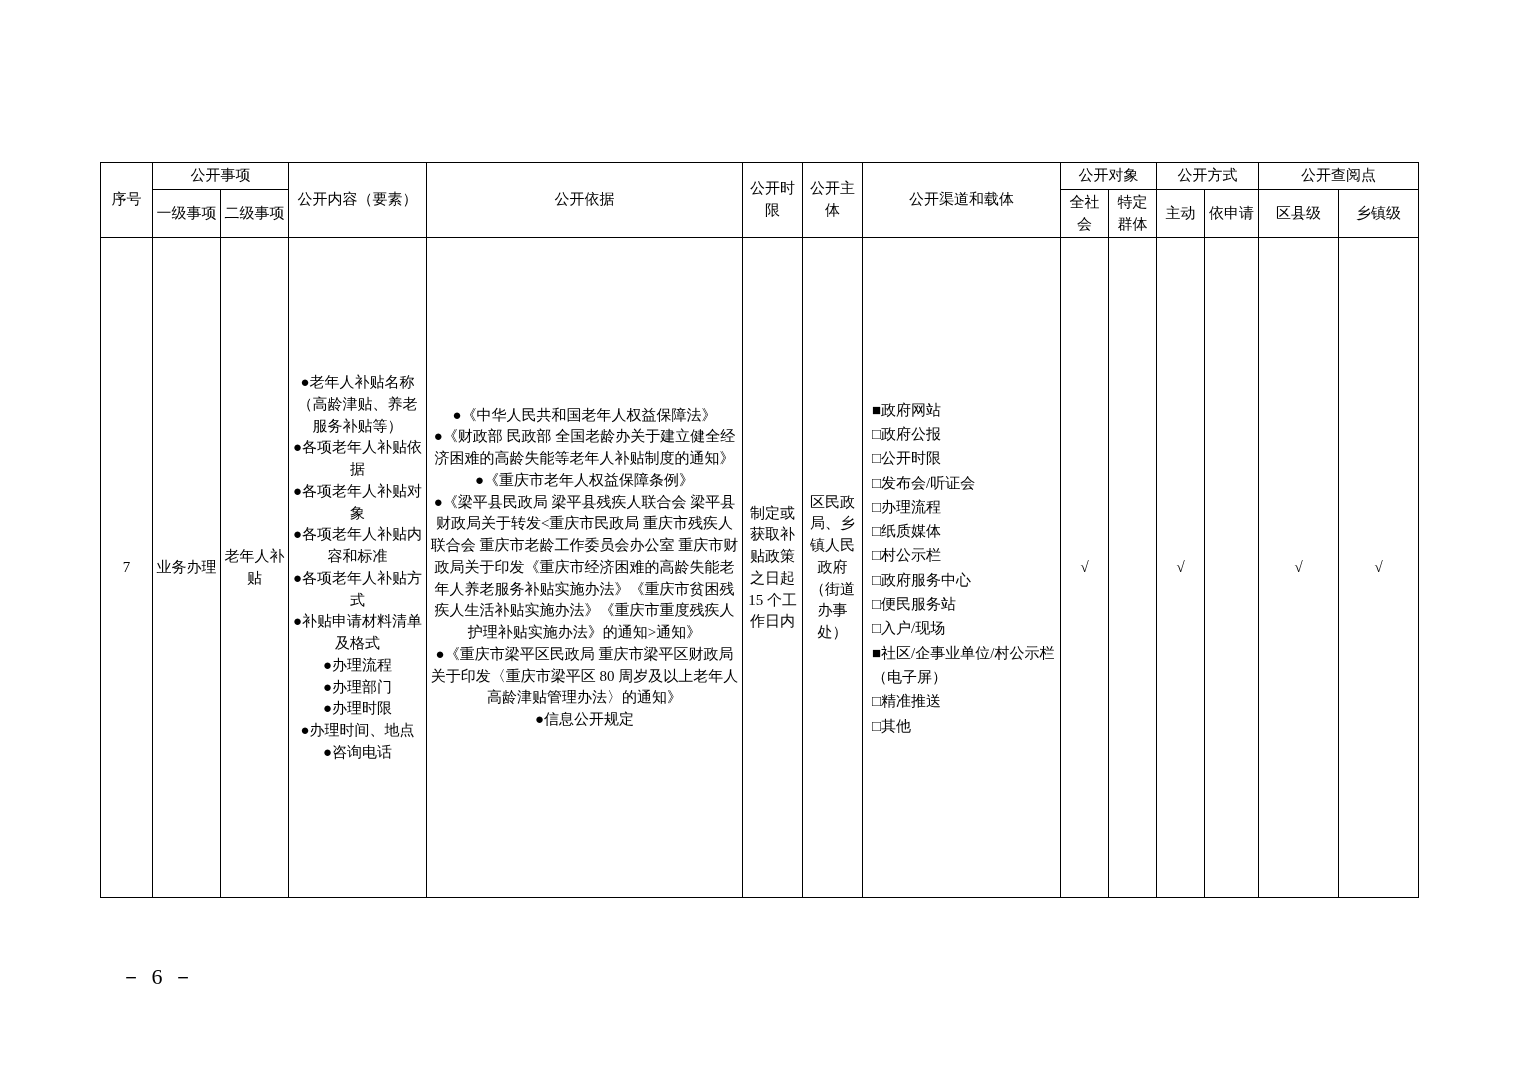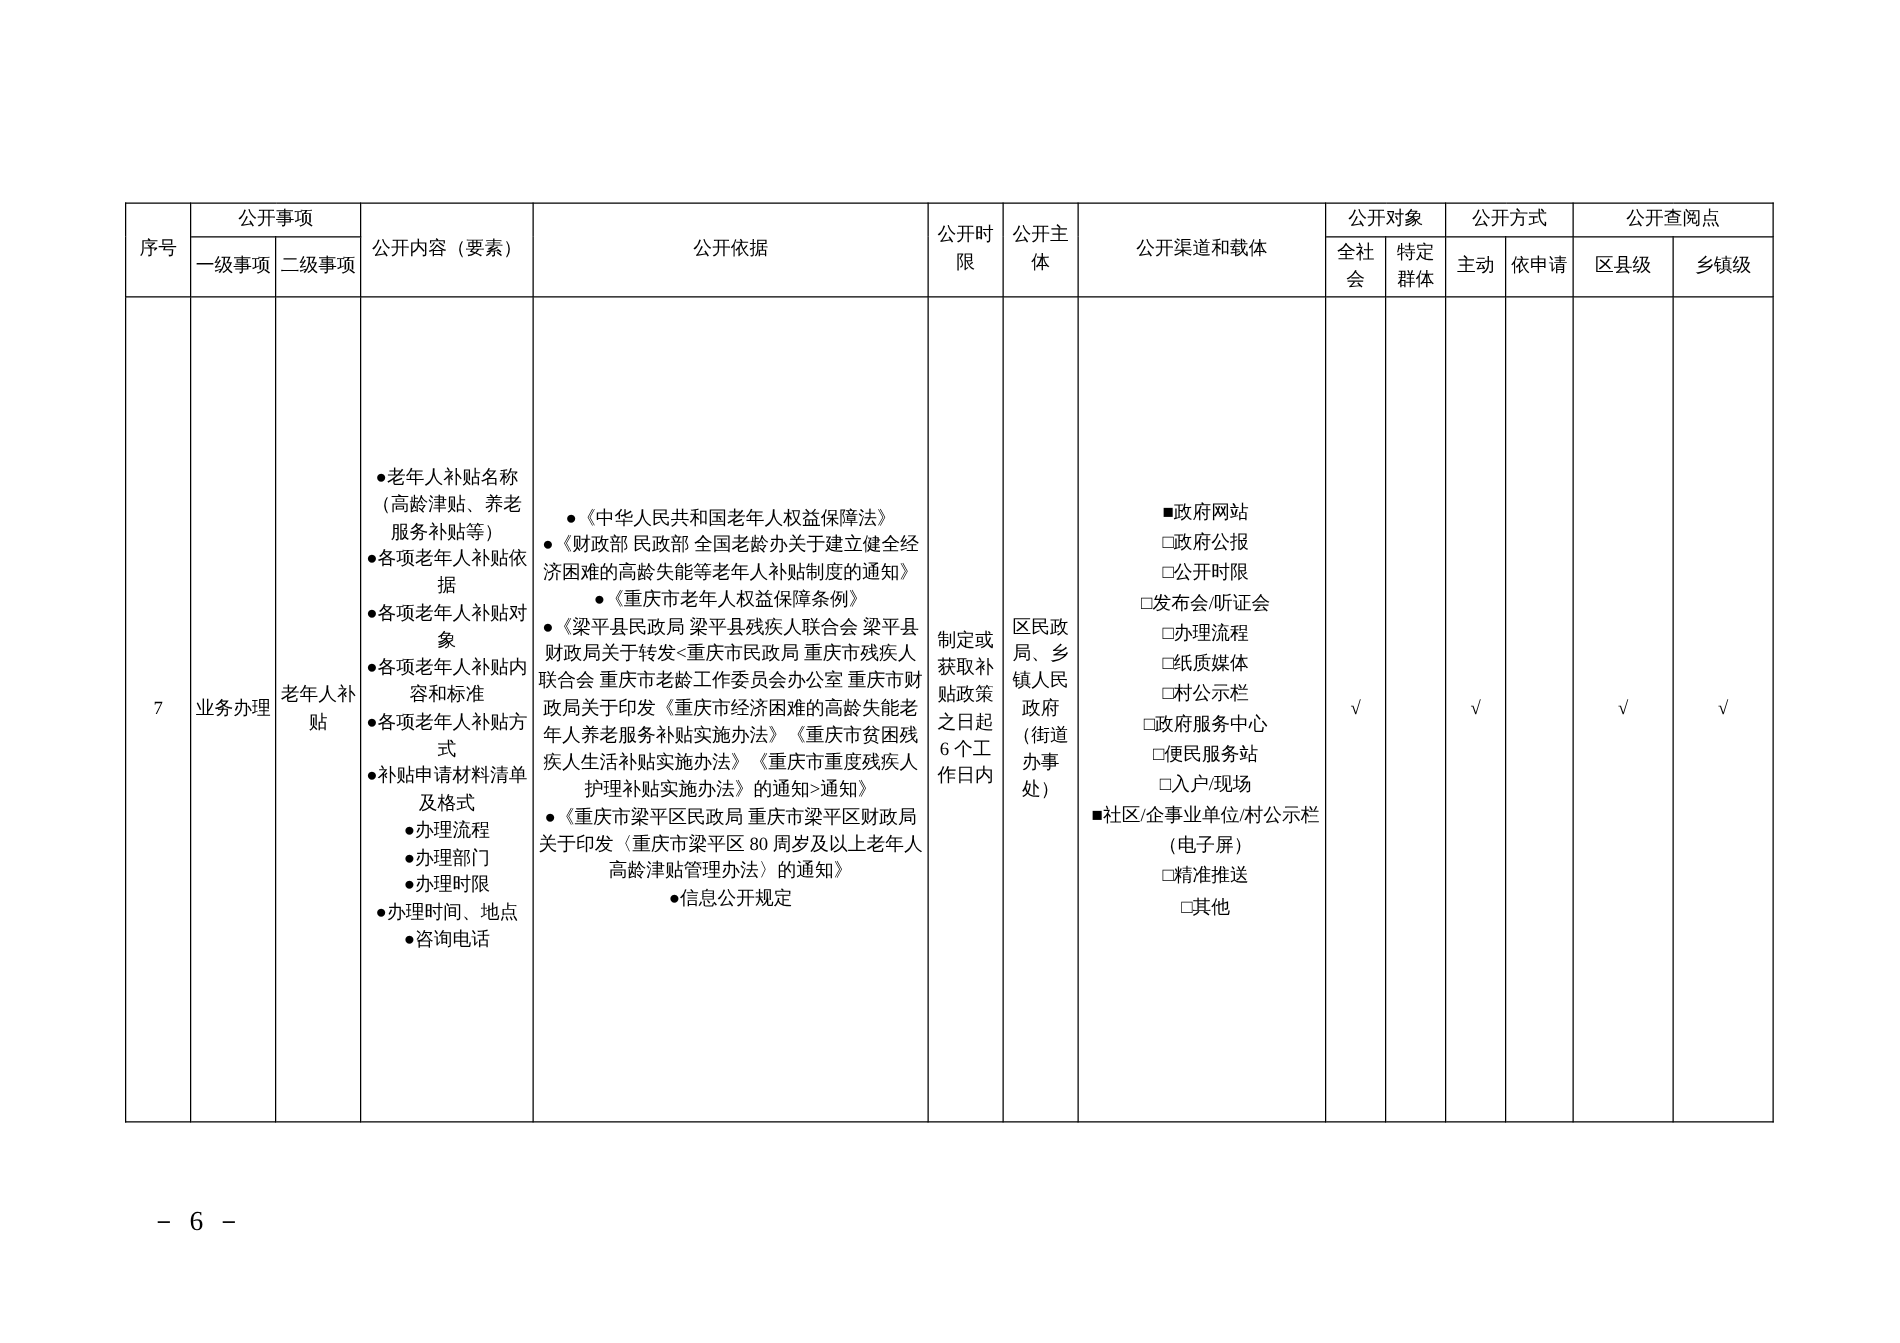--- a/index.html
+++ b/index.html
@@ -65,21 +65,21 @@
     font-size: 16px;
   }
   .page-number {
     position: absolute;
     left: 120px;
     top: 962px;
     font-size: 22px;
     letter-spacing: 2px;
   }
   .channel-list {
-    text-align: center;
+    text-align: left;
     font-size: 15px;
     line-height: 1.62;
     padding-left: 6px;
   }
 </style>
 </head>
 <body>
 
 <div class="page">
 
@@ -139,21 +139,21 @@
 ●办理部门
 ●办理时限
 ●办理时间、地点
 ●咨询电话</td>
         <td class="cell-body" style="white-space:pre-wrap;">●《中华人民共和国老年人权益保障法》
 ●《财政部 民政部 全国老龄办关于建立健全经济困难的高龄失能等老年人补贴制度的通知》
 ●《重庆市老年人权益保障条例》
 ●《梁平县民政局 梁平县残疾人联合会 梁平县财政局关于转发&lt;重庆市民政局 重庆市残疾人联合会 重庆市老龄工作委员会办公室 重庆市财政局关于印发《重庆市经济困难的高龄失能老年人养老服务补贴实施办法》《重庆市贫困残疾人生活补贴实施办法》《重庆市重度残疾人护理补贴实施办法》的通知&gt;通知》
 ●《重庆市梁平区民政局 重庆市梁平区财政局关于印发〈重庆市梁平区 80 周岁及以上老年人高龄津贴管理办法〉的通知》
 ●信息公开规定</td>
-        <td class="cell-body-center narrow-v">制定或获取补贴政策之日起 6 个工作日内</td>
+        <td class="cell-body-center narrow-v">制定或获取补贴政策之日起 15 个工作日内</td>
         <td class="cell-body-center narrow-v">区民政局、乡镇人民政府（街道办事处）</td>
         <td style="vertical-align:middle;">
           <div class="channel-list" id="channel-list">
               <div><span>■</span><span>政府网站</span></div>
               <div><span>□</span><span>政府公报</span></div>
               <div><span>□</span><span>公开时限</span></div>
               <div><span>□</span><span>发布会/听证会</span></div>
               <div><span>□</span><span>办理流程</span></div>
               <div><span>□</span><span>纸质媒体</span></div>
               <div><span>□</span><span>村公示栏</span></div>

